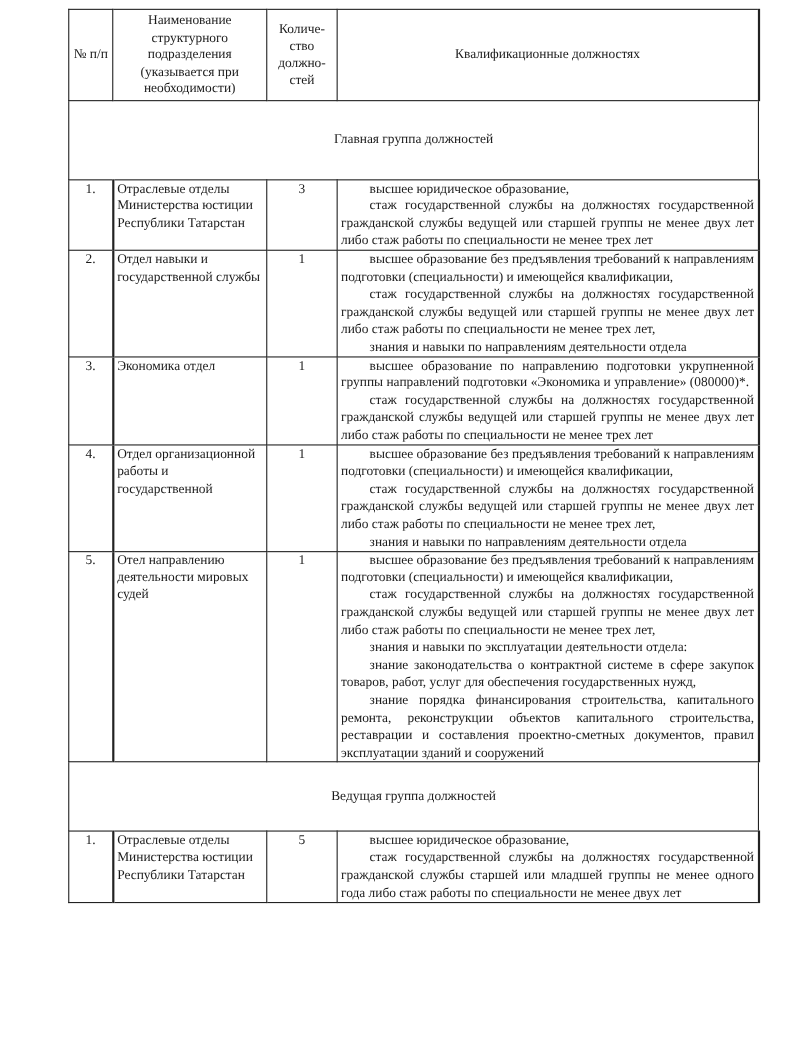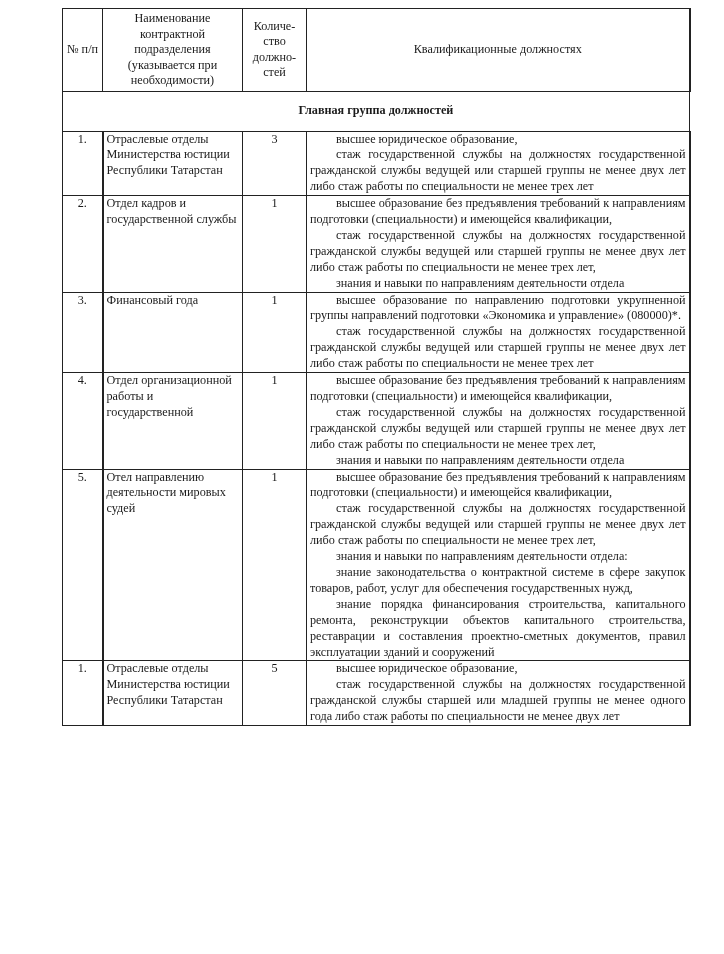--- a/index.html
+++ b/index.html
@@ -14,70 +14,70 @@
     border: 1px solid #222; vertical-align: top; padding: 0 3px; font-weight: normal;
   }
   table.doc th { vertical-align: middle; text-align: center; padding: 2px 3px; line-height: 15.5px; }
   col.c1 { width: 40px; } col.c2 { width: 140px; } col.c3 { width: 64px; } col.c4 { width: 383px; }
   td.num { text-align: center; }
   td.cnt { text-align: center; }
   td.unit { text-align: left; padding-left: 5px; }
   td.req { text-align: justify; padding: 0 3px 0 4px; margin-left: 46px; }
   td.req p { margin: 0; text-indent: 26px; text-align: justify; }
   td.req p.last { text-align-last: left; }
-  tr.group td { text-align: center; font-weight: bold; vertical-align: middle; height: 39px; padding: 0; }
+  tr.group td { text-align: center; font-weight: normal; vertical-align: middle; height: 39px; padding: 16px; }
   tr.group2 td { height: 30px; }
   tr.head th { height: 76px; }
   table.doc th.c-req, table.doc td.req { border-right: 2px solid #222; }
   table.doc td.unit { border-left: 2px solid #222; }
 </style>
 </head>
 <body>
 
 <table class="doc">
   <colgroup>
       <col class="c1">
       <col class="c2">
       <col class="c3">
       <col class="c4">
     </colgroup>
   <thead>
     <tr class="head">
       <th>№ п/п</th>
-      <th>Наименование контрактной подразделения (указывается при необходимости)</th>
+      <th>Наименование структурного подразделения (указывается при необходимости)</th>
       <th>Количе-ство должно-стей</th>
       <th class="c-req">Квалификационные должностях</th>
     </tr>
   </thead>
   <tbody id="tbody">
       <tr class="group">
         <td colspan="4">Главная группа должностей</td>
       </tr>
       <tr>
         <td class="num">1.</td>
         <td class="unit">Отраслевые отделы Министерства юстиции Республики Татарстан</td>
         <td class="cnt">3</td>
         <td class="req">
           <p class="last">высшее юридическое образование,</p>
           <p class="last">стаж государственной службы на должностях государственной гражданской службы ведущей или старшей группы не менее двух лет либо стаж работы по специальности не менее трех лет</p>
         </td>
       </tr>
       <tr>
         <td class="num">2.</td>
-        <td class="unit">Отдел кадров и государственной службы</td>
+        <td class="unit">Отдел навыки и государственной службы</td>
         <td class="cnt">1</td>
         <td class="req">
           <p class="last">высшее образование без предъявления требований к направлениям подготовки (специальности) и имеющейся квалификации,</p>
           <p class="last">стаж государственной службы на должностях государственной гражданской службы ведущей или старшей группы не менее двух лет либо стаж работы по специальности не менее трех лет,</p>
           <p class="last">знания и навыки по направлениям деятельности отдела</p>
         </td>
       </tr>
       <tr>
         <td class="num">3.</td>
-        <td class="unit">Финансовый года</td>
+        <td class="unit">Экономика отдел</td>
         <td class="cnt">1</td>
         <td class="req">
           <p class="last">высшее образование по направлению подготовки укрупненной группы направлений подготовки «Экономика и управление» (080000)*.</p>
           <p class="last">стаж государственной службы на должностях государственной гражданской службы ведущей или старшей группы не менее двух лет либо стаж работы по специальности не менее трех лет</p>
         </td>
       </tr>
       <tr>
         <td class="num">4.</td>
         <td class="unit">Отдел организационной работы и государственной</td>
         <td class="cnt">1</td>
@@ -87,24 +87,27 @@
           <p class="last">знания и навыки по направлениям деятельности отдела</p>
         </td>
       </tr>
       <tr>
         <td class="num">5.</td>
         <td class="unit">Отел направлению деятельности мировых судей</td>
         <td class="cnt">1</td>
         <td class="req">
           <p class="last">высшее образование без предъявления требований к направлениям подготовки (специальности) и имеющейся квалификации,</p>
           <p class="last">стаж государственной службы на должностях государственной гражданской службы ведущей или старшей группы не менее двух лет либо стаж работы по специальности не менее трех лет,</p>
-          <p class="last">знания и навыки по направлениям деятельности отдела:</p>
+          <p class="last">знания и навыки по эксплуатации деятельности отдела:</p>
           <p class="last">знание законодательства о контрактной системе в сфере закупок товаров, работ, услуг для обеспечения государственных нужд,</p>
           <p class="last">знание порядка финансирования строительства, капитального ремонта, реконструкции объектов капитального строительства, реставрации и составления проектно-сметных документов, правил эксплуатации зданий и сооружений</p>
         </td>
+      </tr>
+      <tr class="group group2">
+        <td colspan="4">Ведущая группа должностей</td>
       </tr>
       <tr>
         <td class="num">1.</td>
         <td class="unit">Отраслевые отделы Министерства юстиции Республики Татарстан</td>
         <td class="cnt">5</td>
         <td class="req">
           <p class="last">высшее юридическое образование,</p>
           <p class="last">стаж государственной службы на должностях государственной гражданской службы старшей или младшей группы не менее одного года либо стаж работы по специальности не менее двух лет</p>
         </td>
       </tr>

